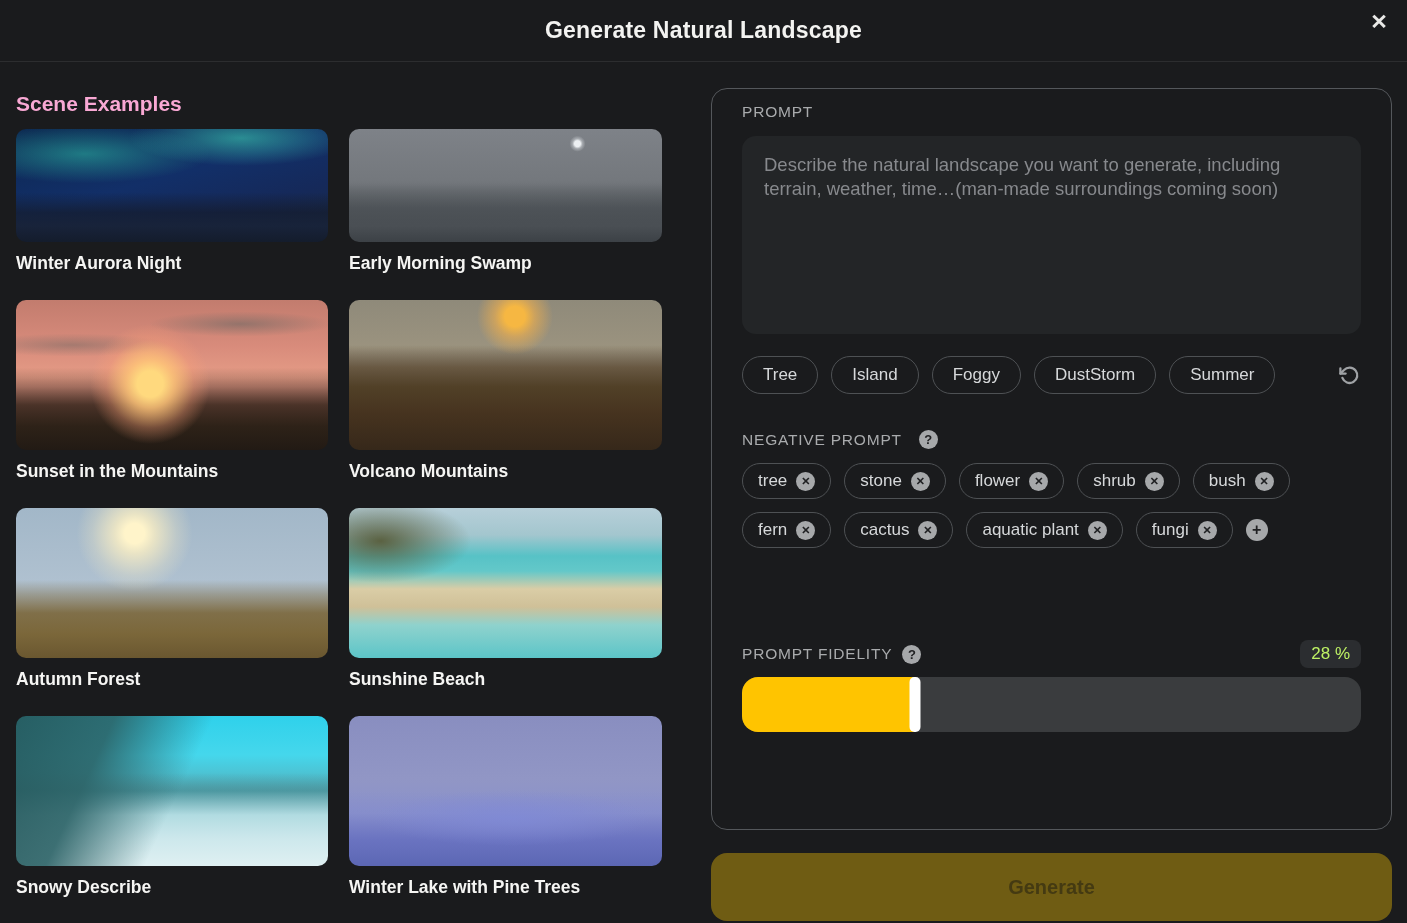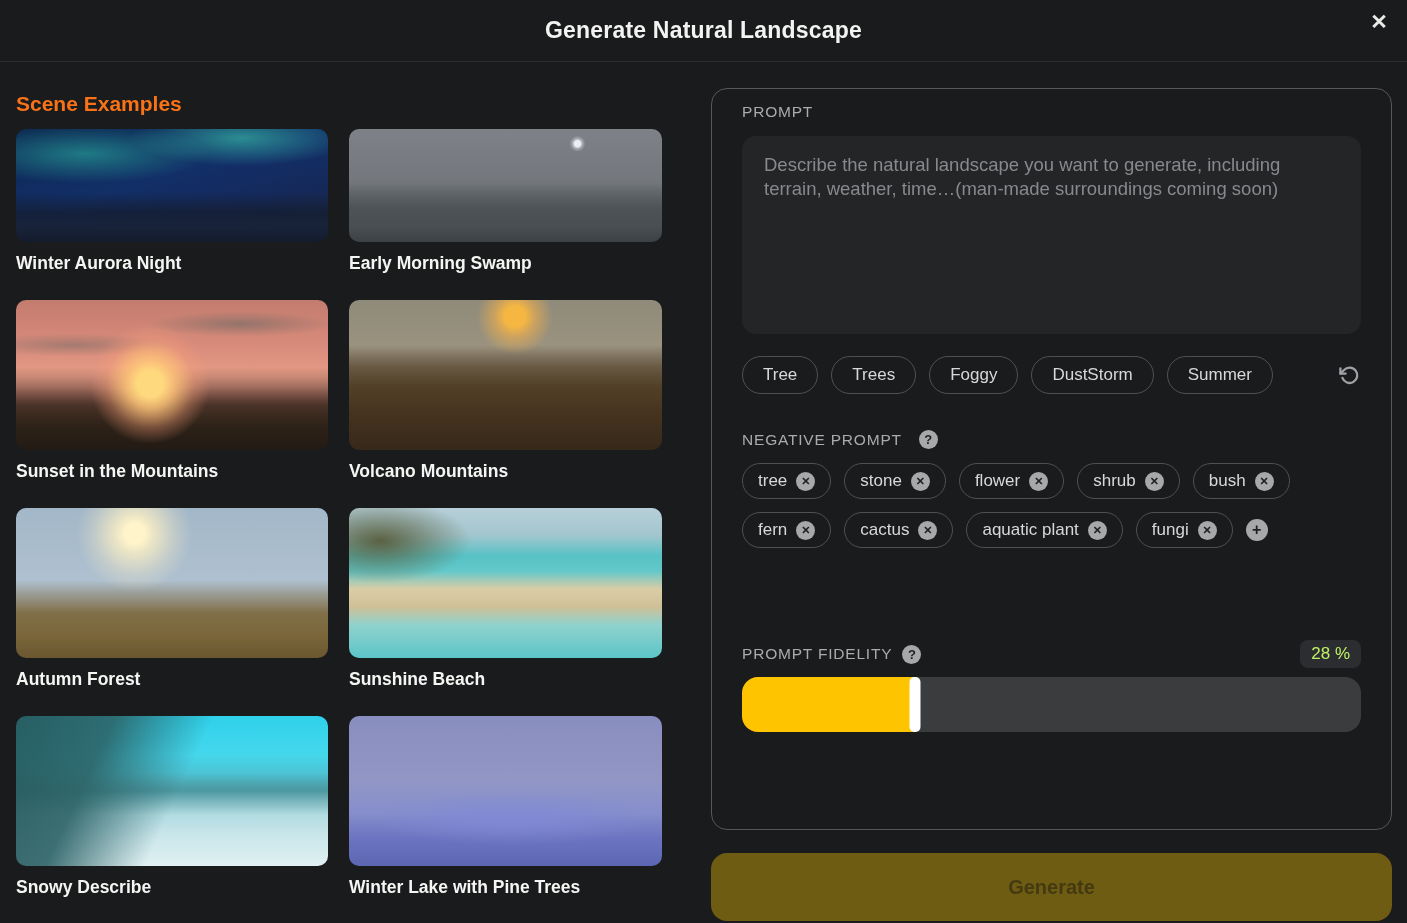--- a/index.html
+++ b/index.html
@@ -18,21 +18,21 @@
   }
   .title { font-size:23px; font-weight:700; color:#f3f3f1; letter-spacing:.2px; }
   .close-btn {
     position:absolute; top:2px; right:8px; width:40px; height:40px;
     display:flex; align-items:center; justify-content:center;
     font-size:21px; font-weight:700; color:#e9e9e7; cursor:pointer;
   }
 
   
   .left { position:absolute; left:16px; top:92px; width:646px; }
-  .scenes-heading { font-size:21px; font-weight:700; color:#f97316; margin:0 0 13px 0; }
+  .scenes-heading { font-size:21px; font-weight:700; color:#f9a8d4; margin:0 0 13px 0; }
   .grid { display:grid; grid-template-columns:312px 313px; column-gap:21px; }
   .card { cursor:pointer; }
   .thumb { width:100%; height:150px; border-radius:10px; }
   .thumb.short { height:113px; }
   .card-label { margin:11px 0 26px 0; font-size:17.5px; font-weight:700; color:#f5f5f3; }
 
   
   .t-aurora { background:
     radial-gradient(ellipse 55% 38% at 72% 8%, rgba(64,219,186,.55), transparent 65%),
     radial-gradient(ellipse 65% 42% at 22% 22%, rgba(47,200,172,.5), transparent 62%),
@@ -182,21 +182,21 @@
 <div class="panel">
 
   <div class="section-label">PROMPT</div>
   <textarea class="prompt-input" placeholder="Describe the natural landscape you want to generate, including terrain, weather, time…(man-made surroundings coming soon)" style=""></textarea>
 
   <div class="suggestions">
     <button class="pill">
         <span>Tree</span>
       </button>
     <button class="pill">
-        <span>Trees</span>
+        <span>Island</span>
       </button>
     <button class="pill">
         <span>Foggy</span>
       </button>
     <button class="pill">
         <span>DustStorm</span>
       </button>
     <button class="pill">
         <span>Summer</span>
       </button>

